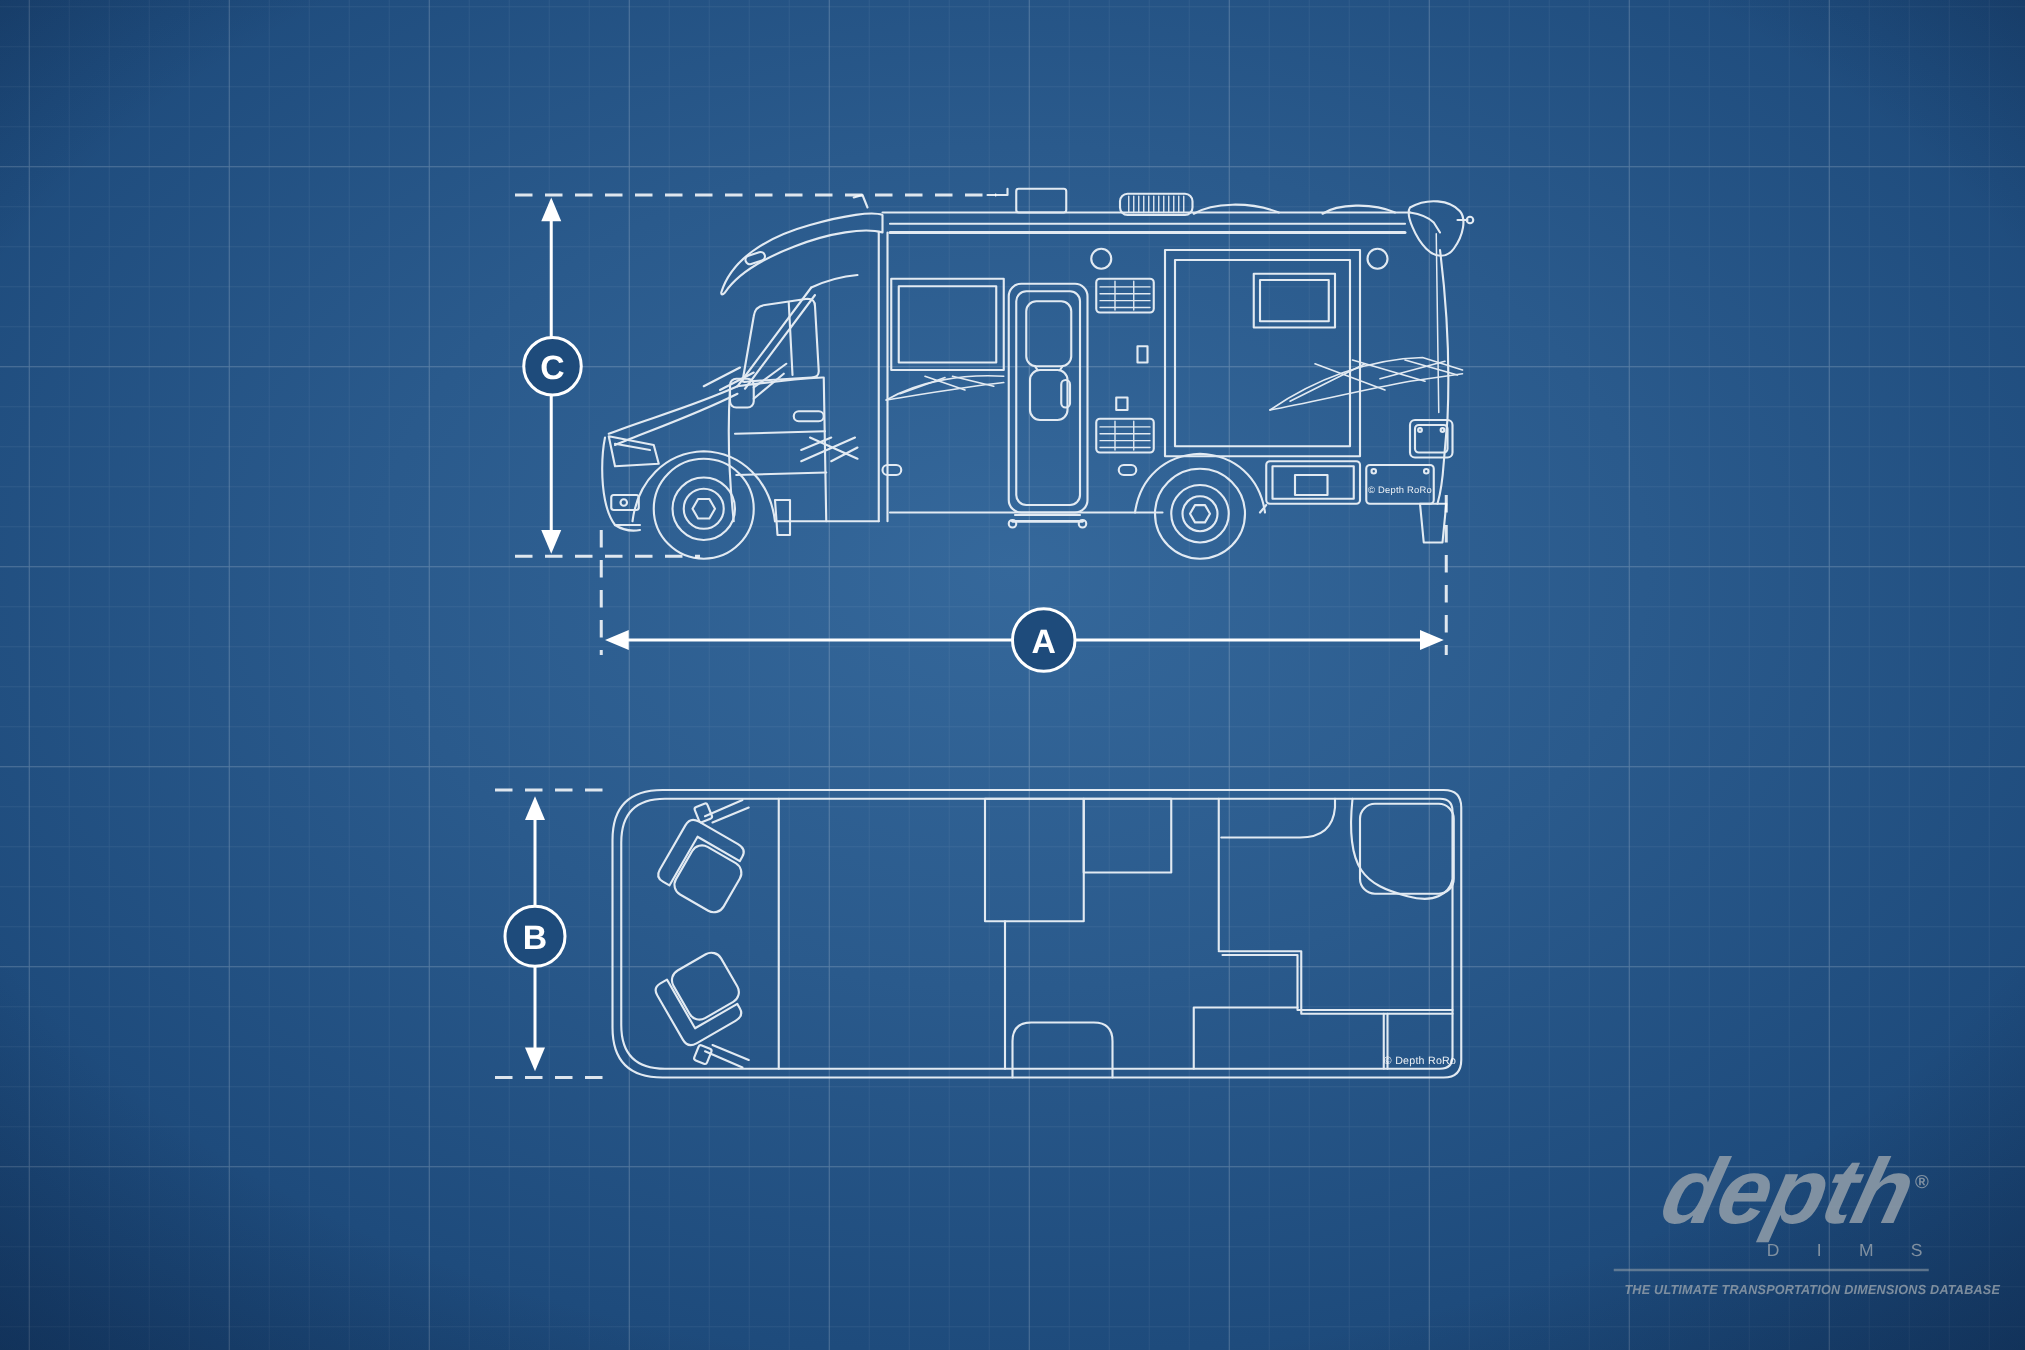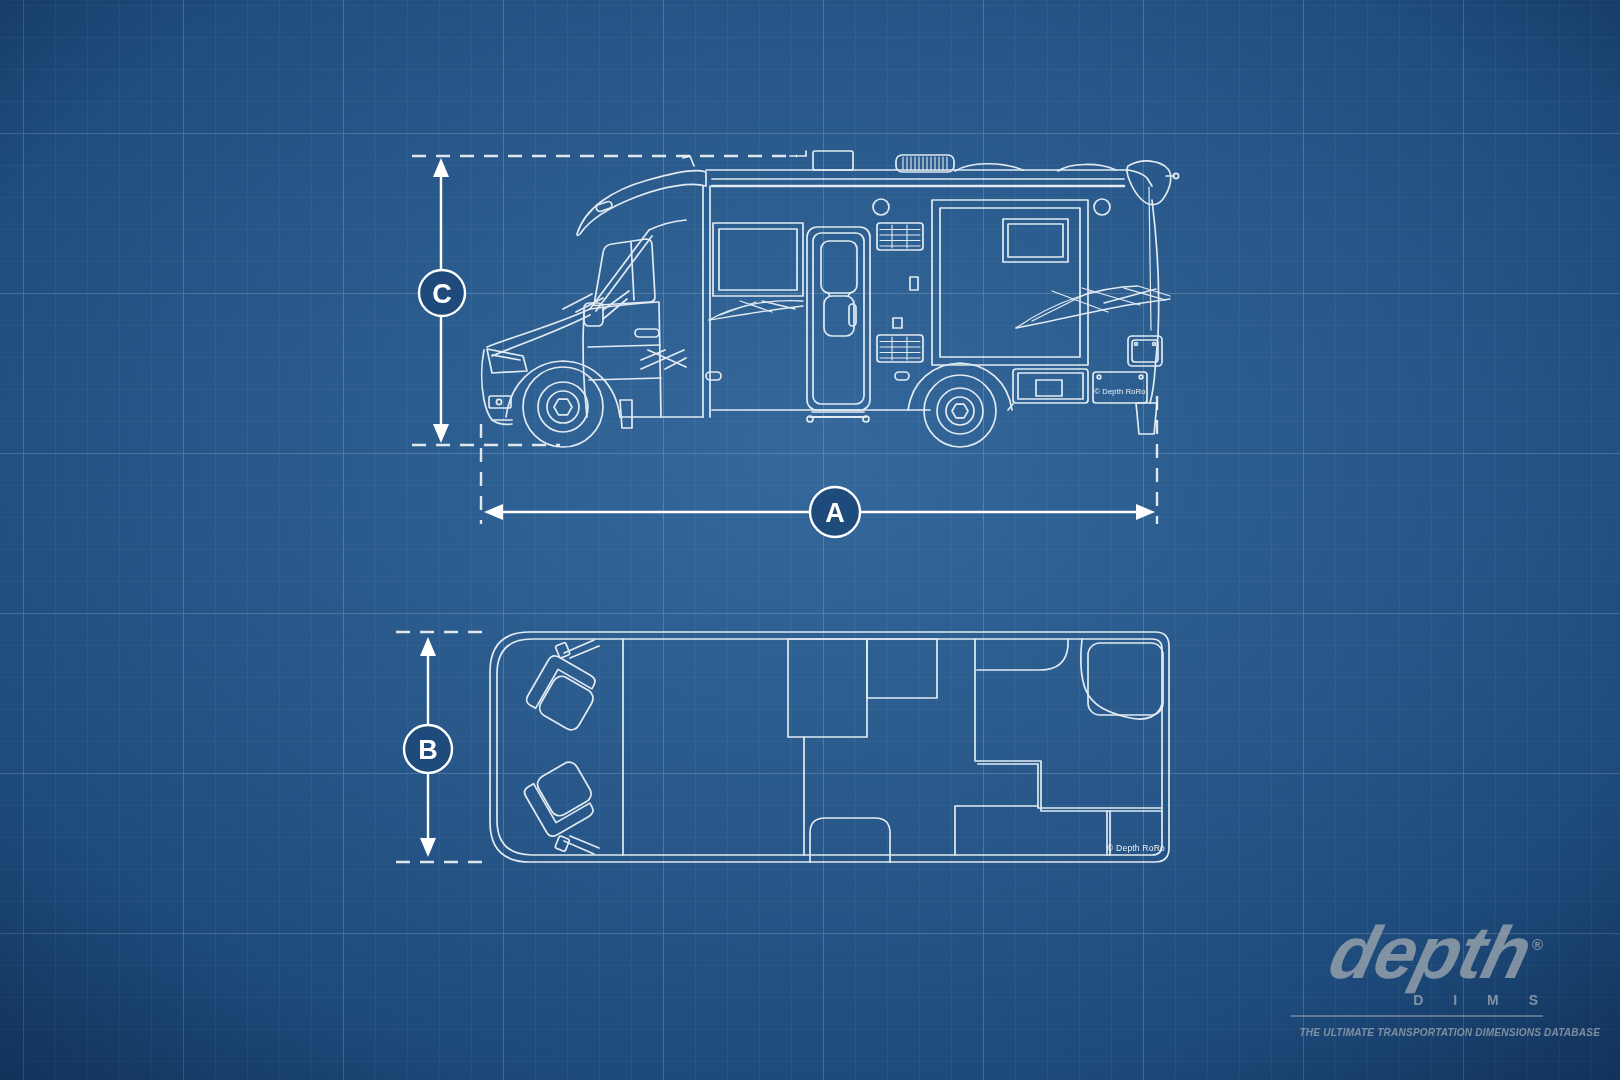--- a/index.html
+++ b/index.html
@@ -12,21 +12,21 @@
   .wmark2{font-size:8.5px;fill:rgba(255,255,255,.92);letter-spacing:.2px;}
 
   
   .logo{position:absolute;left:1287px;top:916px;width:256px;text-align:right;
         color:#97a2ac;user-select:none;}
   .brandrow{line-height:1;white-space:nowrap;}
   .brand{display:inline-block;font-style:italic;font-weight:bold;font-size:74px;
          letter-spacing:-1px;transform:skewX(-14deg);opacity:.82;}
   .reg{display:inline-block;font-size:15px;font-weight:bold;vertical-align:28px;
        margin-left:4px;opacity:.82;}
-  .dims{font-weight:bold;font-size:14px;letter-spacing:13px;margin-top:2px;
+  .dims{font-weight:normal;font-size:14px;letter-spacing:13px;margin-top:2px;
         margin-right:-8px;opacity:.82;}
   .rule{height:2px;background:#97a2ac;opacity:.55;margin:7px 0 5px 4px;}
   .tagline{display:inline-block;font-style:italic;font-weight:bold;font-size:10.5px;
            letter-spacing:.2px;opacity:.8;white-space:nowrap;
            transform:scaleX(.96);transform-origin:100% 50%;}
 </style>
 </head>
 <body>
 
 <div id="stage">

